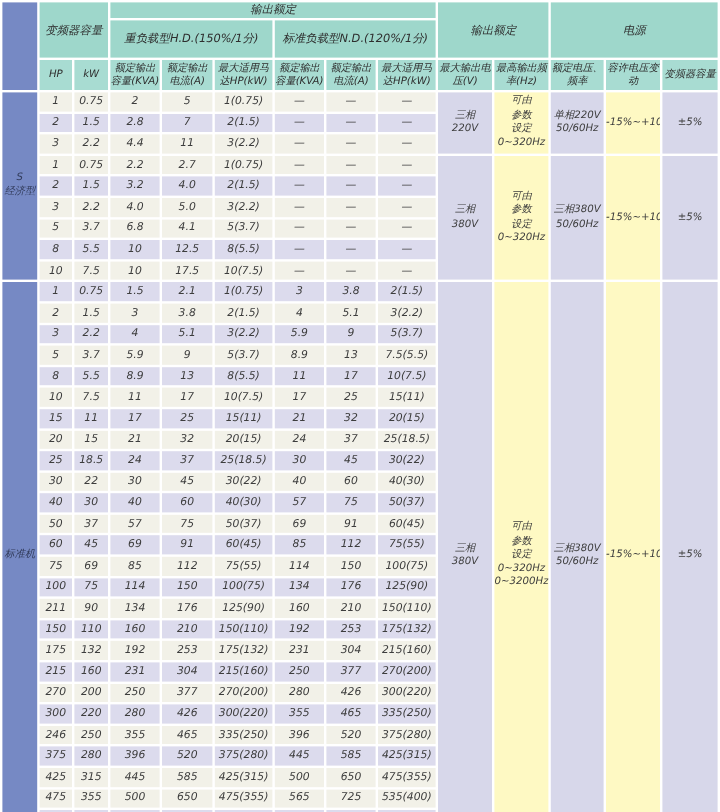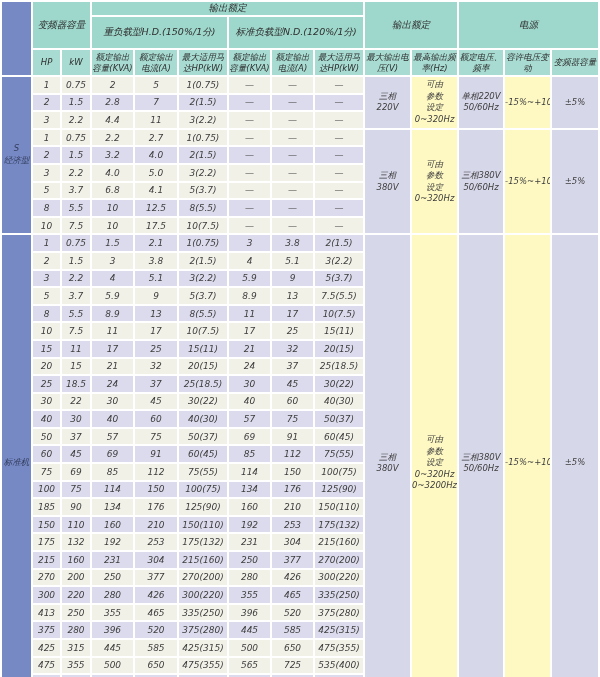--- a/index.html
+++ b/index.html
@@ -340,21 +340,21 @@
         <td class="lav">100</td>
         <td class="lav">75</td>
         <td class="lav">114</td>
         <td class="lav">150</td>
         <td class="lav">100(75)</td>
         <td class="lav">134</td>
         <td class="lav">176</td>
         <td class="lav">125(90)</td>
       </tr>
       <tr>
-        <td class="cream">185</td>
+        <td class="cream">211</td>
         <td class="cream">90</td>
         <td class="cream">134</td>
         <td class="cream">176</td>
         <td class="cream">125(90)</td>
         <td class="cream">160</td>
         <td class="cream">210</td>
         <td class="cream">150(110)</td>
       </tr>
       <tr>
         <td class="lav">150</td>
@@ -400,21 +400,21 @@
         <td class="lav">300</td>
         <td class="lav">220</td>
         <td class="lav">280</td>
         <td class="lav">426</td>
         <td class="lav">300(220)</td>
         <td class="lav">355</td>
         <td class="lav">465</td>
         <td class="lav">335(250)</td>
       </tr>
       <tr>
-        <td class="cream">413</td>
+        <td class="cream">246</td>
         <td class="cream">250</td>
         <td class="cream">355</td>
         <td class="cream">465</td>
         <td class="cream">335(250)</td>
         <td class="cream">396</td>
         <td class="cream">520</td>
         <td class="cream">375(280)</td>
       </tr>
       <tr>
         <td class="lav">375</td>

